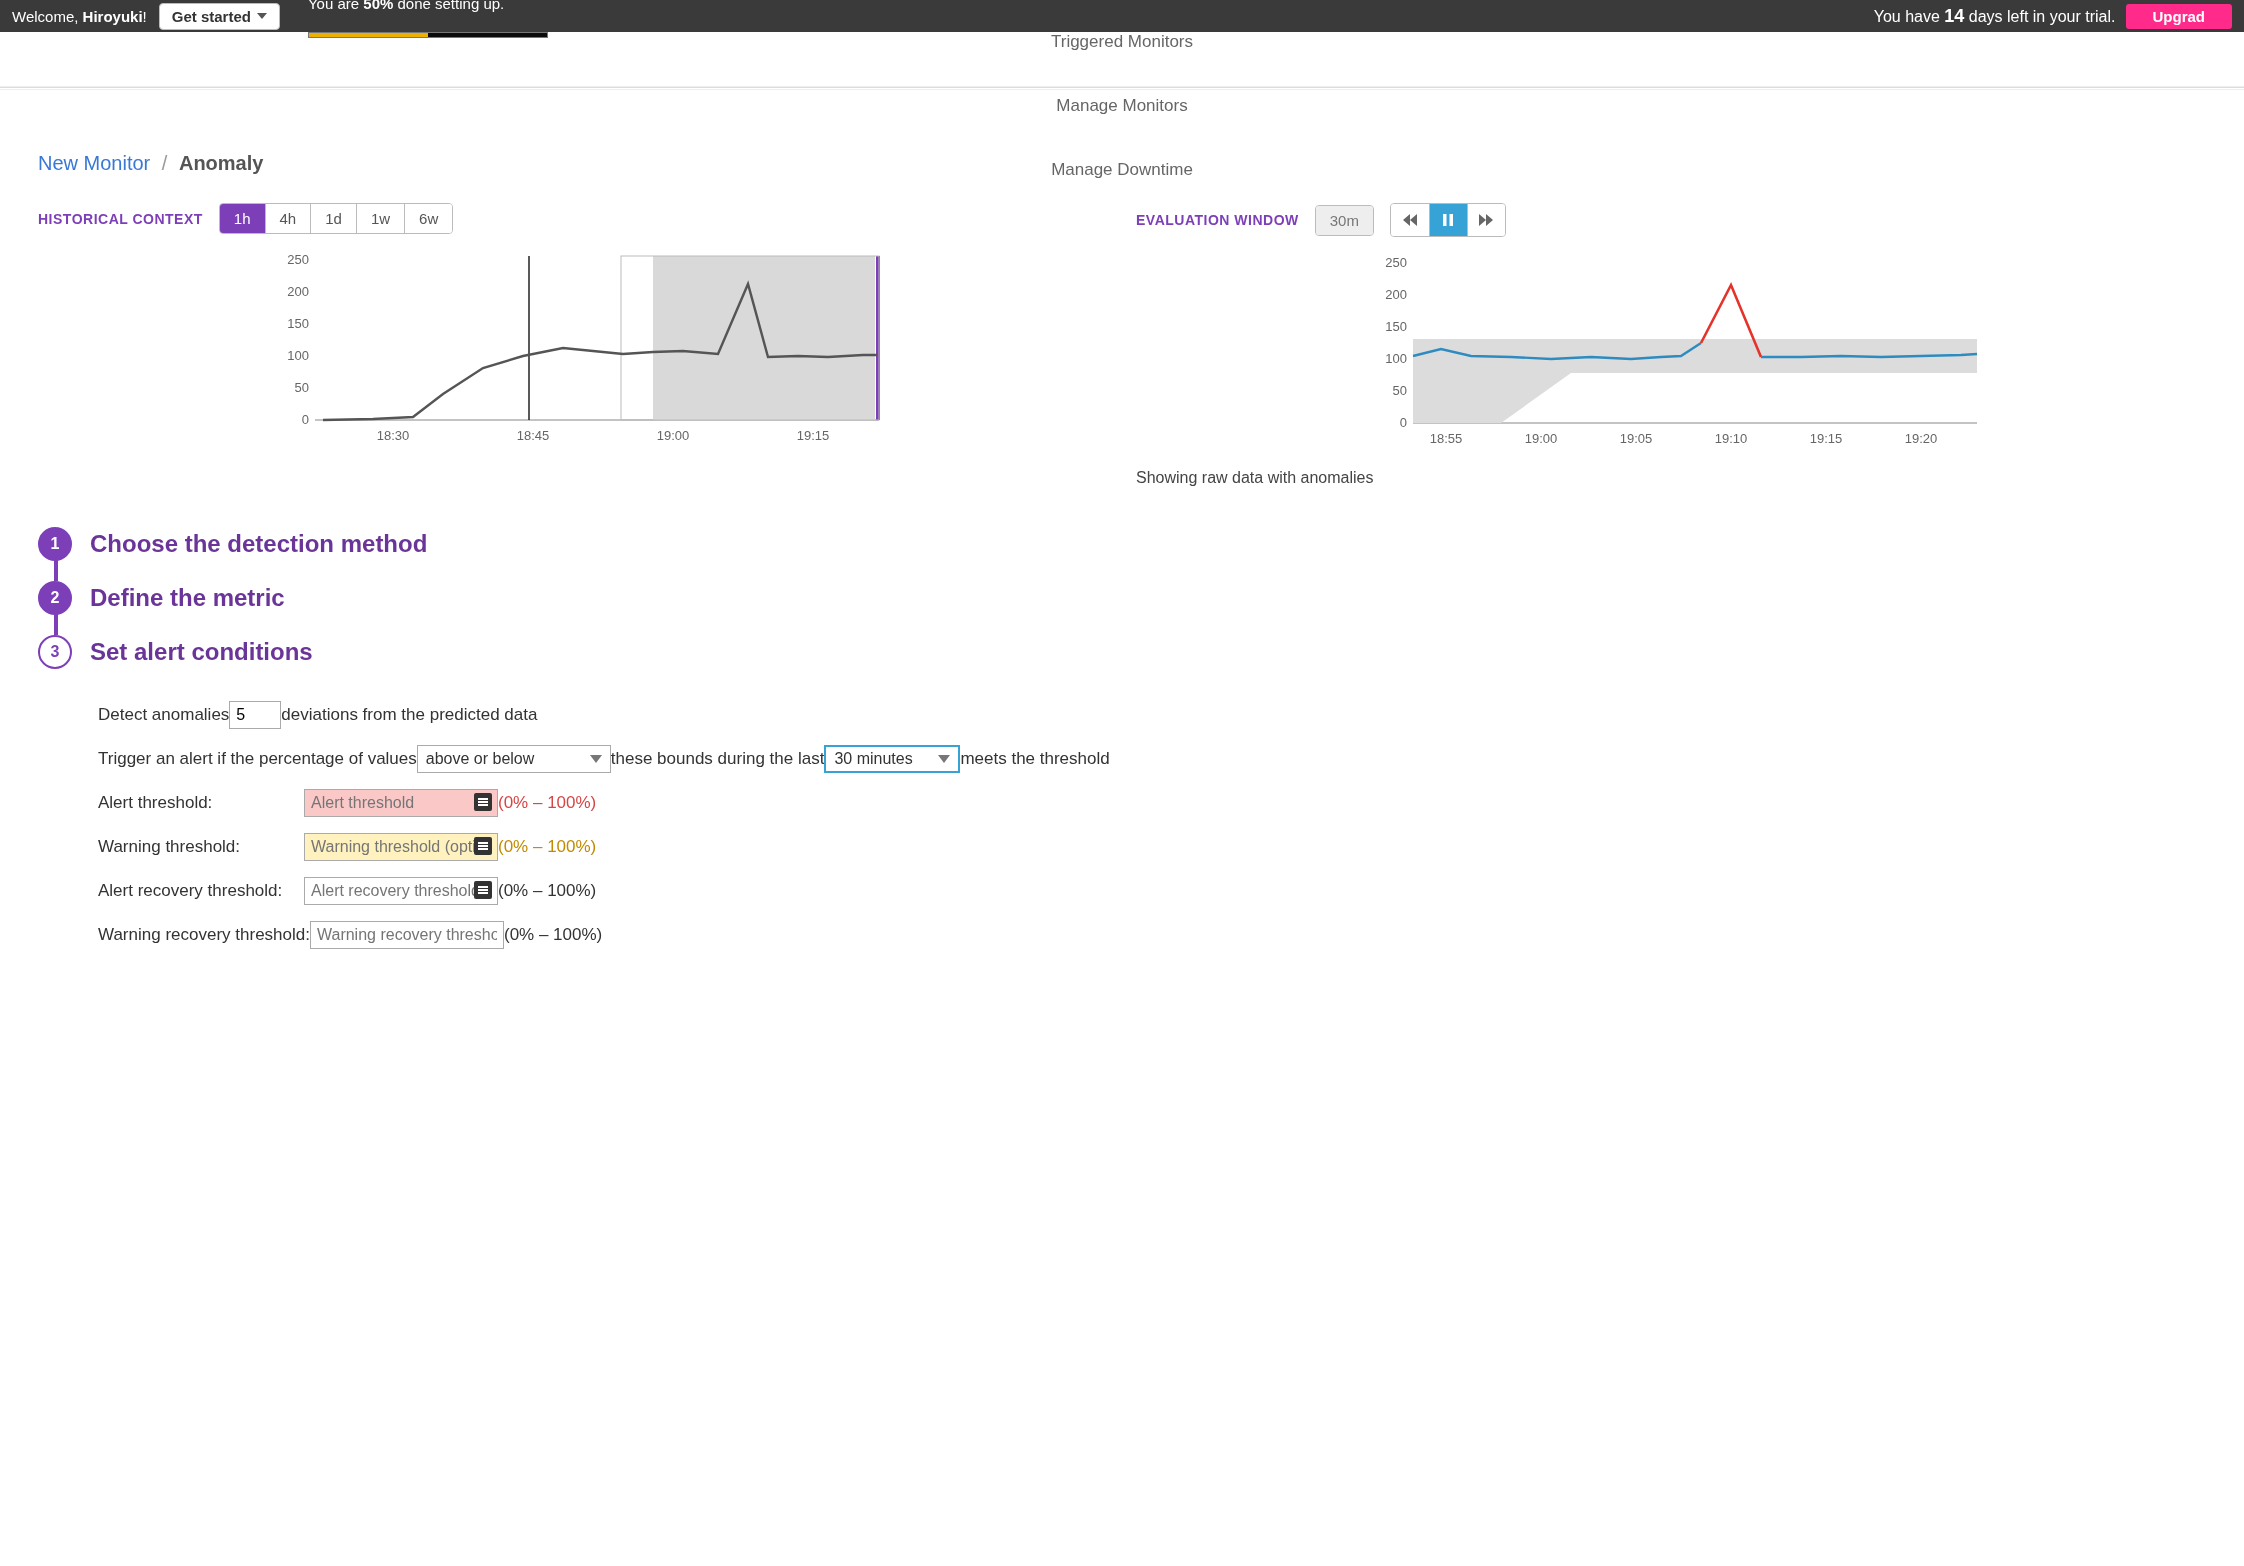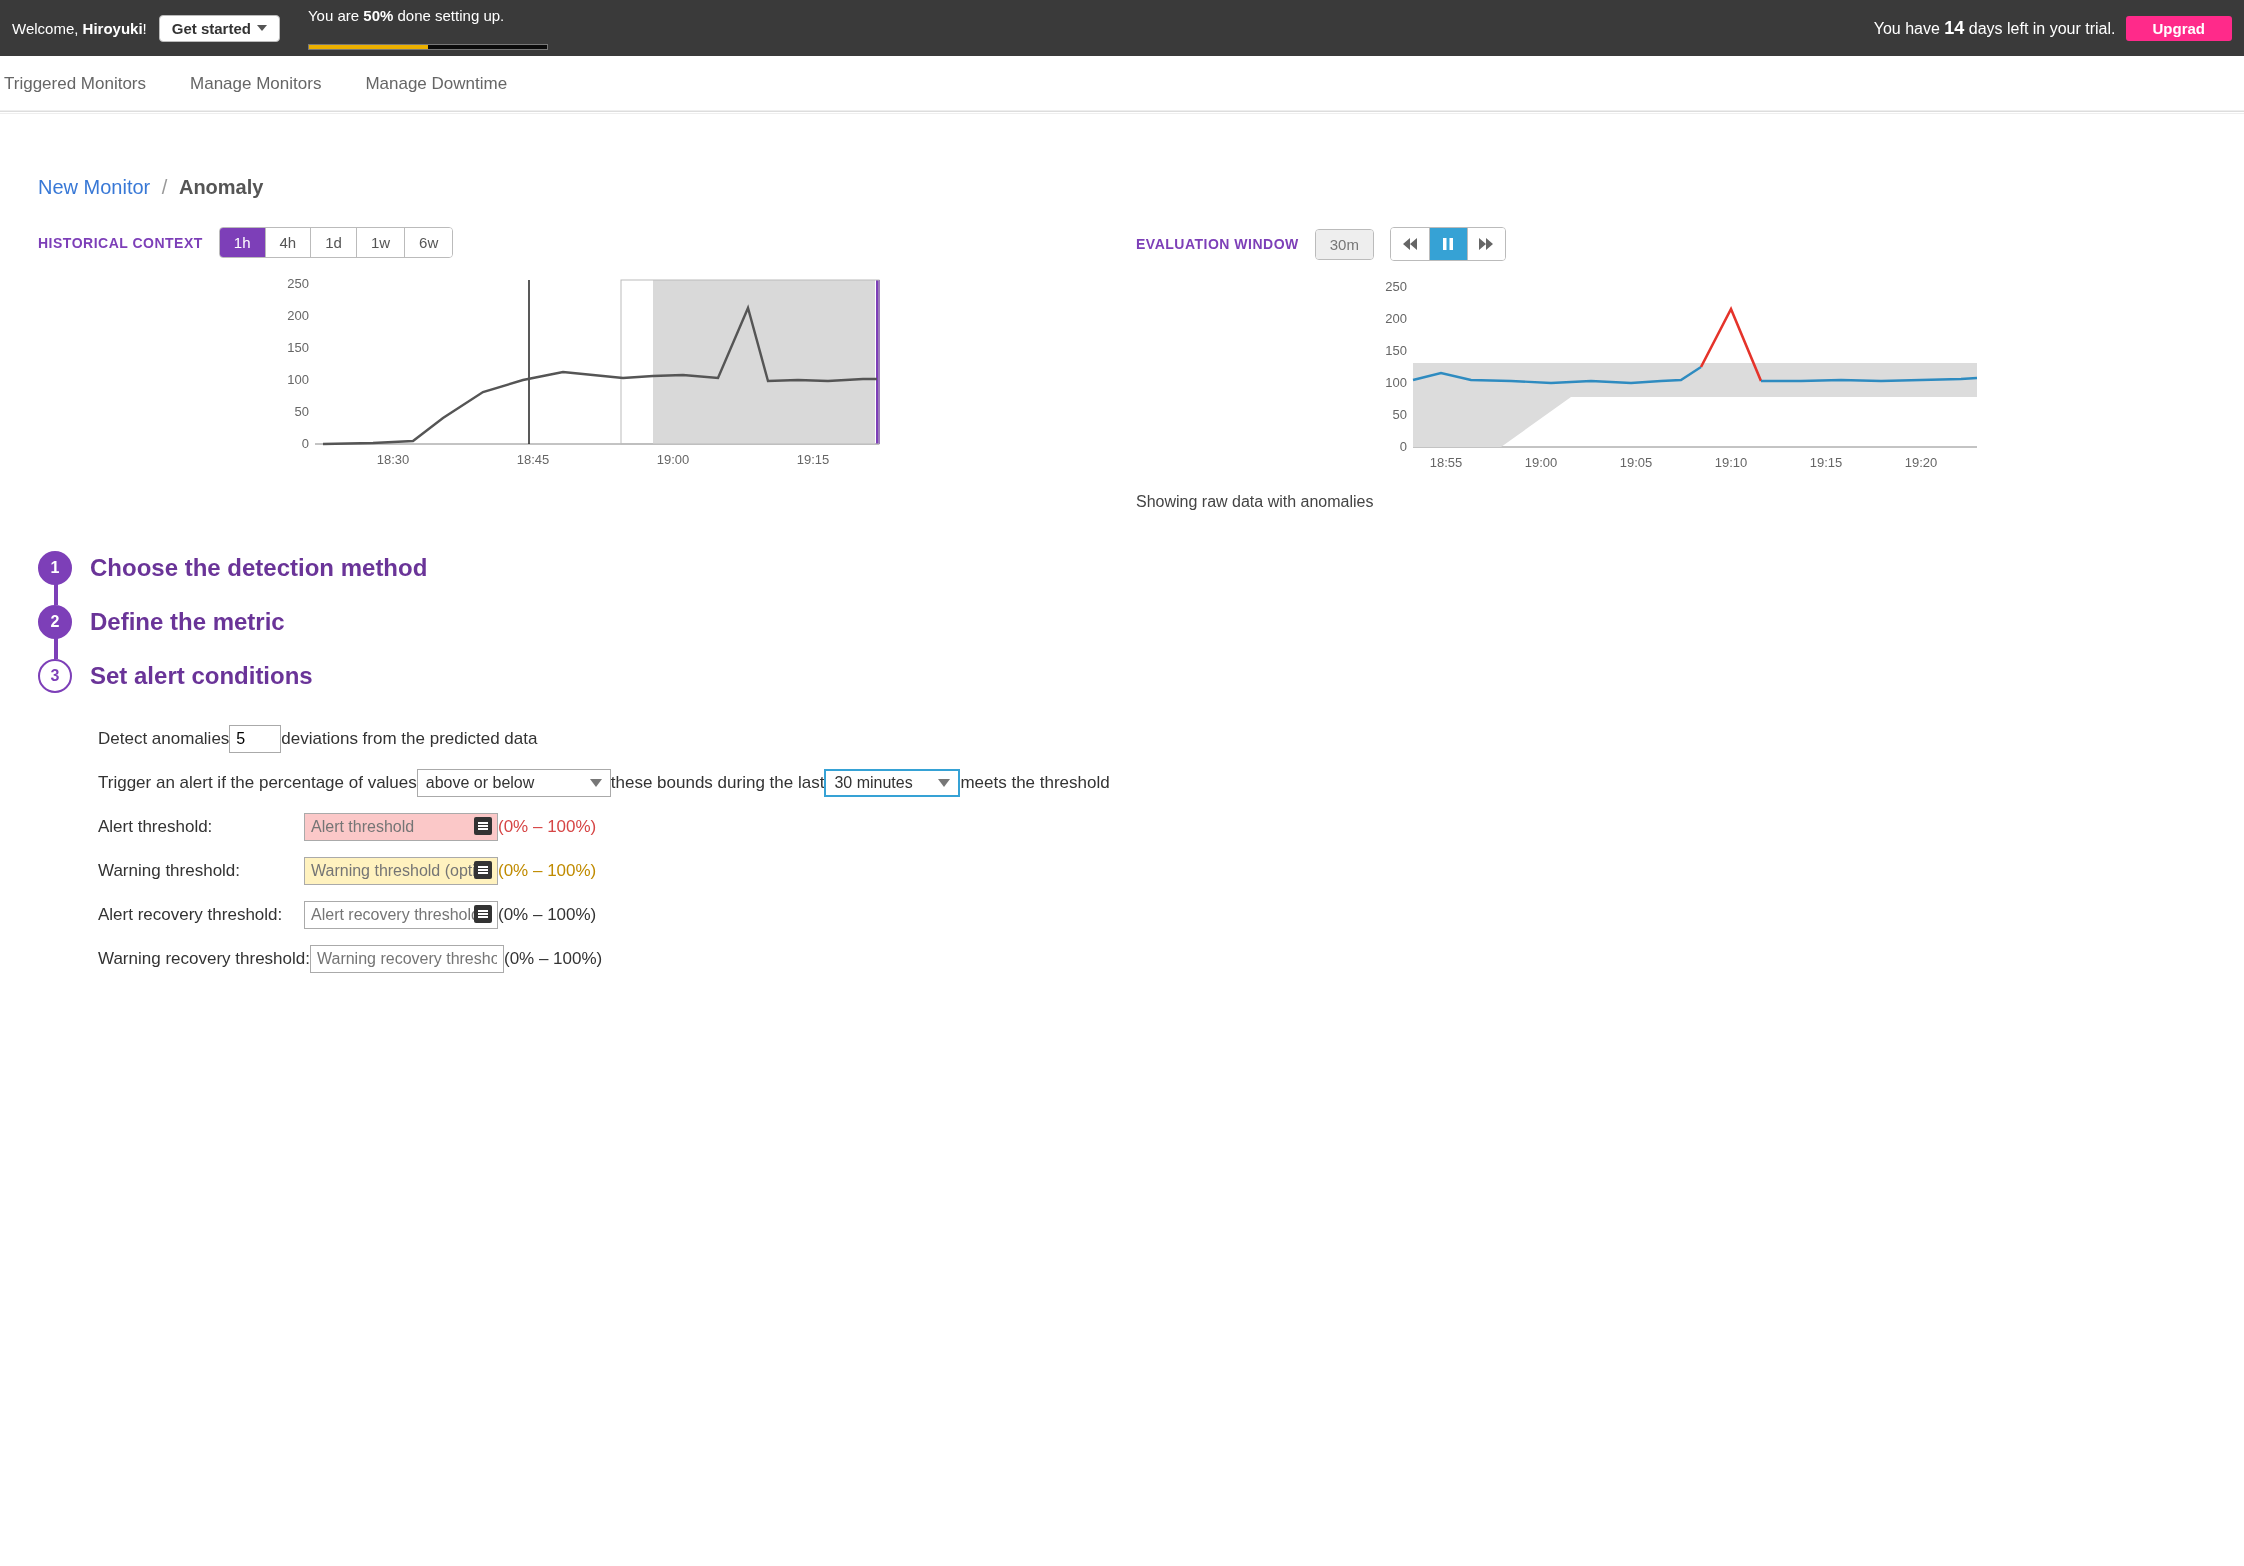--- a/index.html
+++ b/index.html
@@ -1,32 +1,32 @@
 <!DOCTYPE html>
 <html><head>
 <meta charset="utf-8">
 <style>
   * { box-sizing: border-box; margin: 0; padding: 0; }
   body { font-family: -apple-system, BlinkMacSystemFont, "Segoe UI", Helvetica, Arial, sans-serif; background: #fff; color: #333; }
-  .topbar { background: #3a3a3a; color: #fff; display: flex; align-items: center; padding: 0 12px; height: 56px; font-size: 15px; }
+  .topbar { background: #3a3a3a; color: #fff; display: flex; align-items: center; padding: 0 12px; height: 32px; font-size: 15px; }
   .topbar .welcome { margin-right: 12px; }
   .topbar .welcome b { font-weight: 700; }
   .topbar .btn-gs { background: #fff; color: #333; border: 1px solid #bbb; border-radius: 4px; padding: 4px 12px; font-size: 15px; font-weight: 600; display: inline-flex; align-items: center; gap: 6px; cursor: pointer; }
   .topbar .caret { width:0;height:0;border-left:5px solid transparent;border-right:5px solid transparent;border-top:6px solid #555; }
   .topbar .setup { margin-left: 28px; display: flex; flex-direction: column; gap: 20px; justify-content: space-between; }
   .topbar .setup .txt { font-size: 15px; }
   .topbar .setup .txt b { font-weight: 800; }
   .topbar .progress { width: 240px; height: 6px; border: 1px solid #777; background: #0b0b0b; position: relative; }
   .topbar .progress .fill { background: #ebb000; height: 100%; width: 50%; }
   .topbar .spacer { flex: 1; }
   .topbar .trial { margin-right: 10px; font-size: 16px; }
   .topbar .trial b { font-weight: 800; font-size: 18px; }
   .topbar .upgrade { background: #ff2a8a; color: #fff; padding: 4px 27px; font-size: 15px; font-weight: 700; border-radius: 3px; cursor: pointer; overflow:hidden; white-space:nowrap; }
 
-  .subnav { background: #fff; border-bottom: 1px solid #ddd; height: 56px; display: flex; align-items: center; padding: 0 4px; font-size: 17px; color: #666; gap: 44px; box-shadow: inset 0 -1px 0 #eee; }
+  .subnav { background: #fff; border-bottom: 1px solid #ddd; height: 56px; display: flex; align-items: center; padding: 0 4px; font-size: 17px; color: #666; gap: 44px; box-shadow: inset 0 -1px 0 #eee; flex-direction: column; }
   .subnav .item { cursor: pointer; }
 
   .page { padding: 22px 38px 80px 38px; border-top:1px solid #eee; margin-top:1px; }
   .breadcrumb { font-size: 20px; margin: 40px 0 28px 0; }
   .breadcrumb a { color: #3878d6; text-decoration: none; }
   .breadcrumb .sep { color: #999; margin: 0 6px; }
   .breadcrumb .cur { font-weight: 800; color: #555; }
 
   .cards { display: flex; gap: 28px; align-items: flex-start; }
   .card { flex: 1; }

